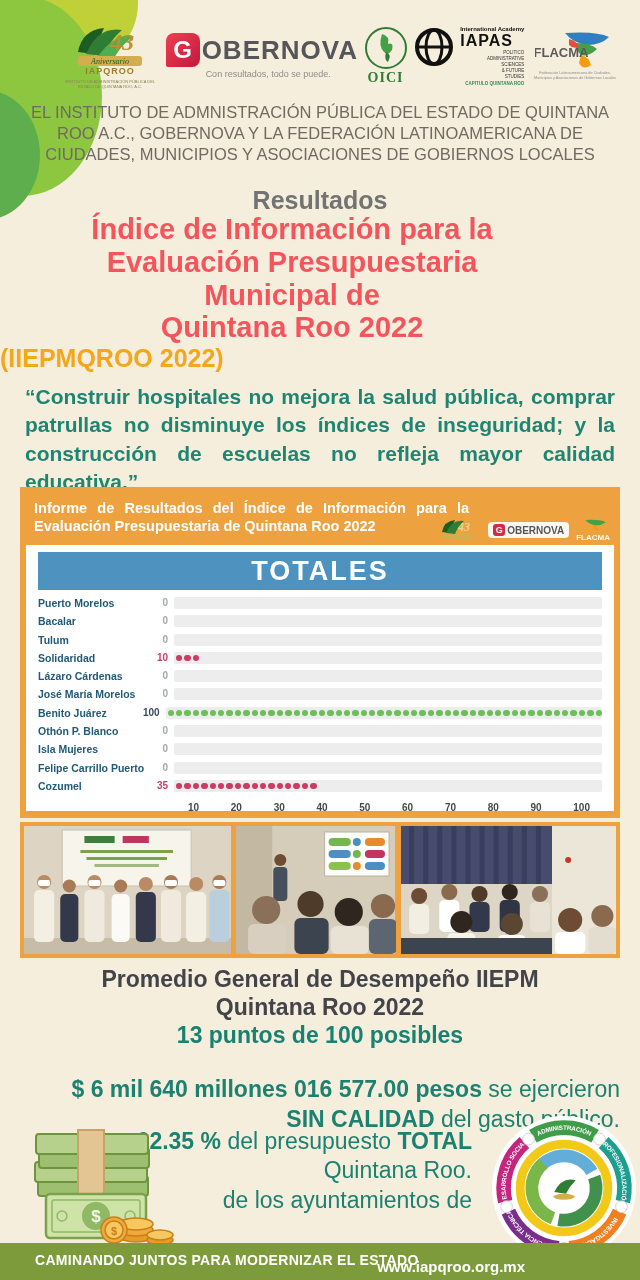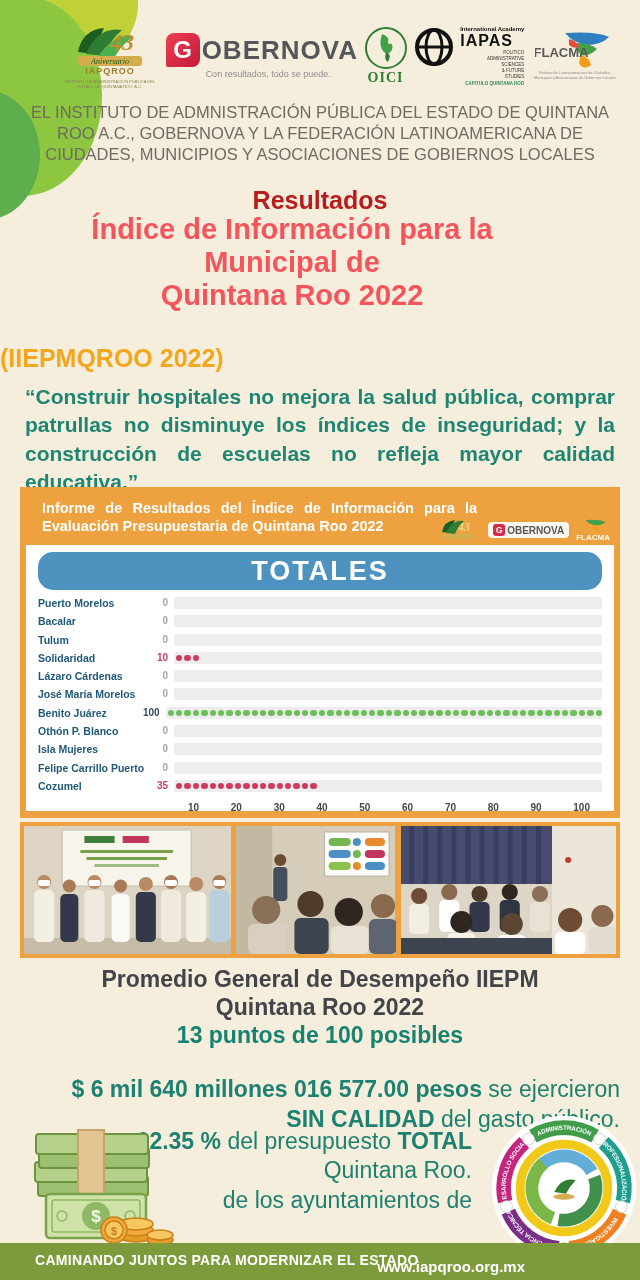--- a/index.html
+++ b/index.html
@@ -35,39 +35,39 @@
   .iapas-name { font-size:16px; font-weight:bold; color:#111; letter-spacing:1px; align-self:flex-start; }
   .iapas-lines { font-size:4.5px; color:#333; text-align:right; line-height:1.3; white-space:pre-line; }
   .iapas-chapter { font-size:4.5px; color:#2e8b57; font-weight:bold; margin-top:1px; }
   .flacma-sub { font-size:3.8px; color:#8d8d8d; text-align:center; width:90px; line-height:1.25; }
 
   
   .statement { position:absolute; left:25px; top:102px; width:590px; text-align:center;
     font-size:16.5px; color:#6f6a62; line-height:1.28; }
 
   
-  .kicker { position:absolute; left:0; top:186px; width:640px; text-align:center; font-size:25px; font-weight:bold; color:#b91c1c; }
+  .kicker { position:absolute; left:0; top:186px; width:640px; text-align:center; font-size:25px; font-weight:bold; color:#737373; }
   .main-title { position:absolute; left:0; top:213px; width:584px; text-align:center; font-size:29px; font-weight:bold; color:#f4555d; line-height:1.13; }
   .code { position:absolute; left:0; top:344px; width:640px; text-align:left; font-size:25px; font-weight:bold; color:#f2a71d; }
 
   
   .quote { position:absolute; left:25px; top:383px; width:590px; font-size:21px; font-weight:bold; color:#1f8573; line-height:1.35; text-align:justify; }
 
   
   .panel { position:absolute; left:20px; top:487px; width:600px; height:331px; background:#eda23f; padding:6px; }
-  .panel-head { position:relative; height:52px; padding:6px 6px 6px 8px;margin-left:8px; }
+  .panel-head { position:relative; height:52px; padding:6px 6px 6px 8px; }
   .panel-title { width:435px; color:#fff; font-weight:bold; font-size:14.5px; line-height:1.25; text-align:justify; }
   .head-logos { position:absolute; right:4px; bottom:2px; display:flex; align-items:center; gap:7px; }
   .mini-gob { background:#fdf8ef; border-radius:4px; padding:2px 5px; display:flex; align-items:center; gap:2px; }
   .mini-gob .g { width:12px; height:12px; background:#d6294a; border-radius:3px; color:#fff; font-size:9px; font-weight:bold; display:flex; align-items:center; justify-content:center; }
   .mini-gob .n { font-size:10px; font-weight:bold; color:#55565a; }
   .mini-flacma { font-size:8px; font-weight:bold; color:#fdf8ef; text-align:center; line-height:1; }
   .panel-body { background:#fff; height:266px; padding:7px 12px 0 12px; }
   .totales { background:#4e93bf; height:38px; display:flex; align-items:center; justify-content:center;
-    color:#fff; font-weight:bold; font-size:27px; letter-spacing:2px; margin-bottom:7px;border-radius:15px; }
+    color:#fff; font-weight:bold; font-size:27px; letter-spacing:2px; margin-bottom:7px; }
   .crow { display:flex; height:18.3px; }
   .clabel { width:108px; font-size:10.5px; font-weight:bold; color:#215a77; }
   .cvalue { width:28px; font-size:10px; font-weight:bold; text-align:right; padding-right:6px; }
   .ctrack { flex:1; height:12px; background:#ededed; border-radius:2px; display:flex; align-items:center; gap:2px; padding-left:2px; }
   .cdot { width:6.4px; height:6.4px; border-radius:50%; flex:none; }
   .xaxis { margin-left:150px; margin-right:12px; display:flex; justify-content:space-between; padding-top:4px; }
   .xtick { font-size:10px; font-weight:bold; color:#474747; }
 
   
   .photos { position:absolute; left:20px; top:822px; width:600px; height:136px; background:#eda23f; display:flex; gap:5px; padding:4px; }
@@ -158,20 +158,21 @@
     </svg>
     <div class="flacma-sub">Federación Latinoamericana de Ciudades, Municipios y Asociaciones de Gobiernos Locales</div>
   </div>
 </div>
 
 <div class="statement">EL INSTITUTO DE ADMNISTRACIÓN PÚBLICA DEL ESTADO DE QUINTANA ROO A.C., GOBERNOVA Y LA FEDERACIÓN LATINOAMERICANA DE CIUDADES, MUNICIPIOS Y ASOCIACIONES DE GOBIERNOS LOCALES</div>
 
 <div class="kicker">Resultados</div>
 <div class="main-title">
   <div>Índice de Información para la</div>
+  <div>Evaluación Presupuestaria</div>
   <div>Municipal de</div>
   <div>Quintana Roo 2022</div>
 </div>
 <div class="code">(IIEPMQROO 2022)</div>
 
 <div class="quote">“Construir hospitales no mejora la salud pública, comprar patrullas no disminuye los índices de inseguridad; y la construcción de escuelas no refleja mayor calidad educativa.”</div>
 
 <div class="panel">
   <div class="panel-head">
     <div class="panel-title">Informe de Resultados del Índice de Información para la Evaluación Presupuestaria de Quintana Roo 2022</div>

